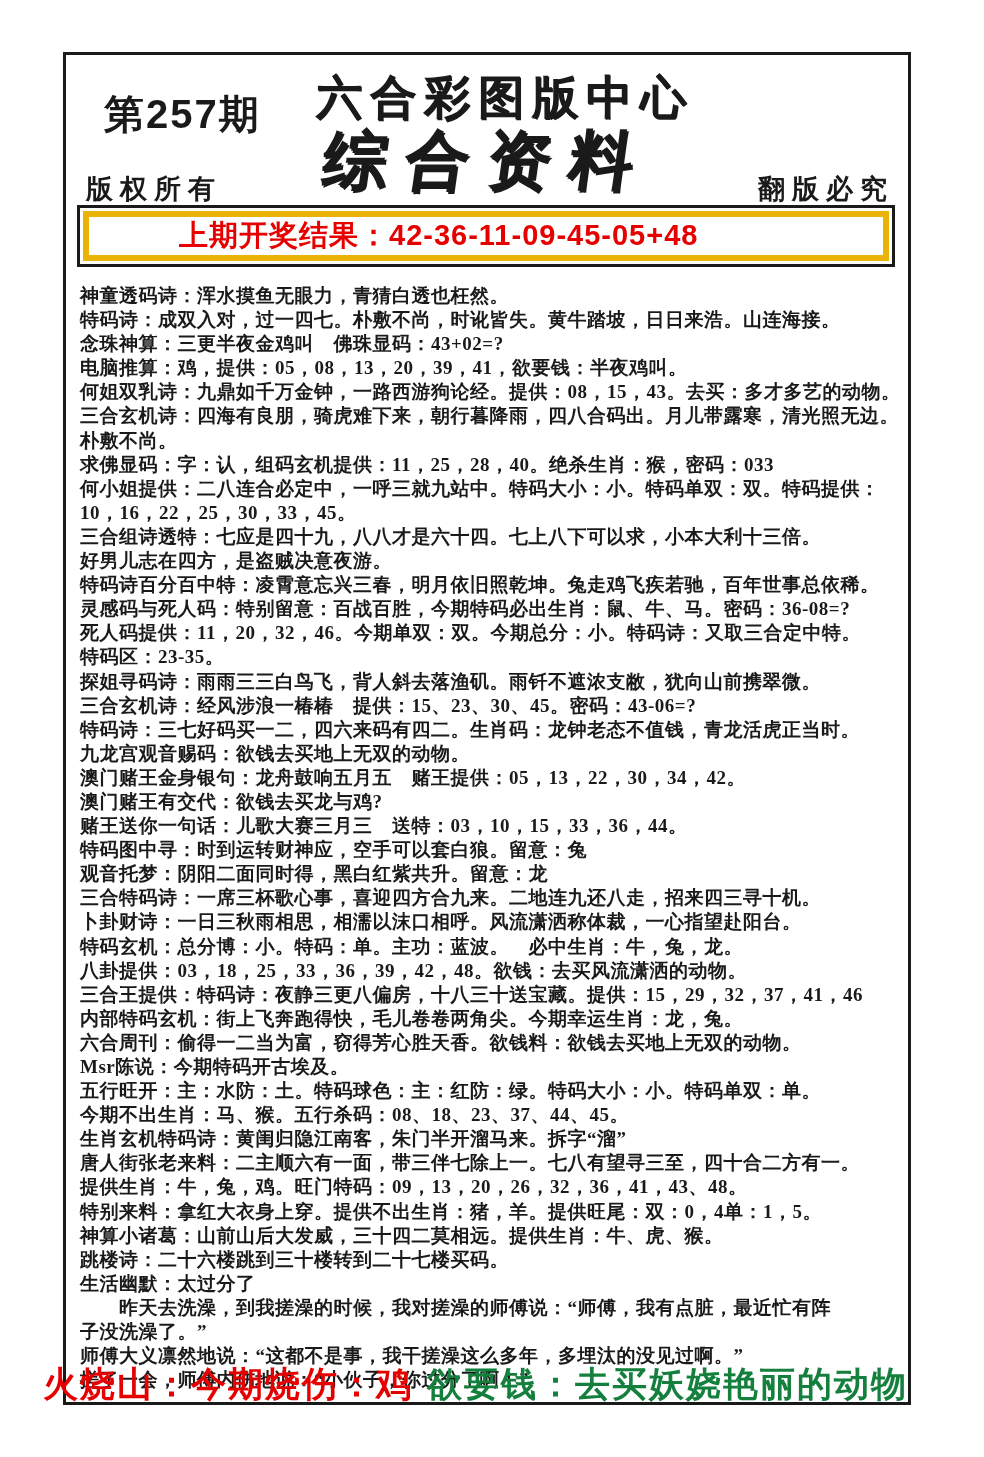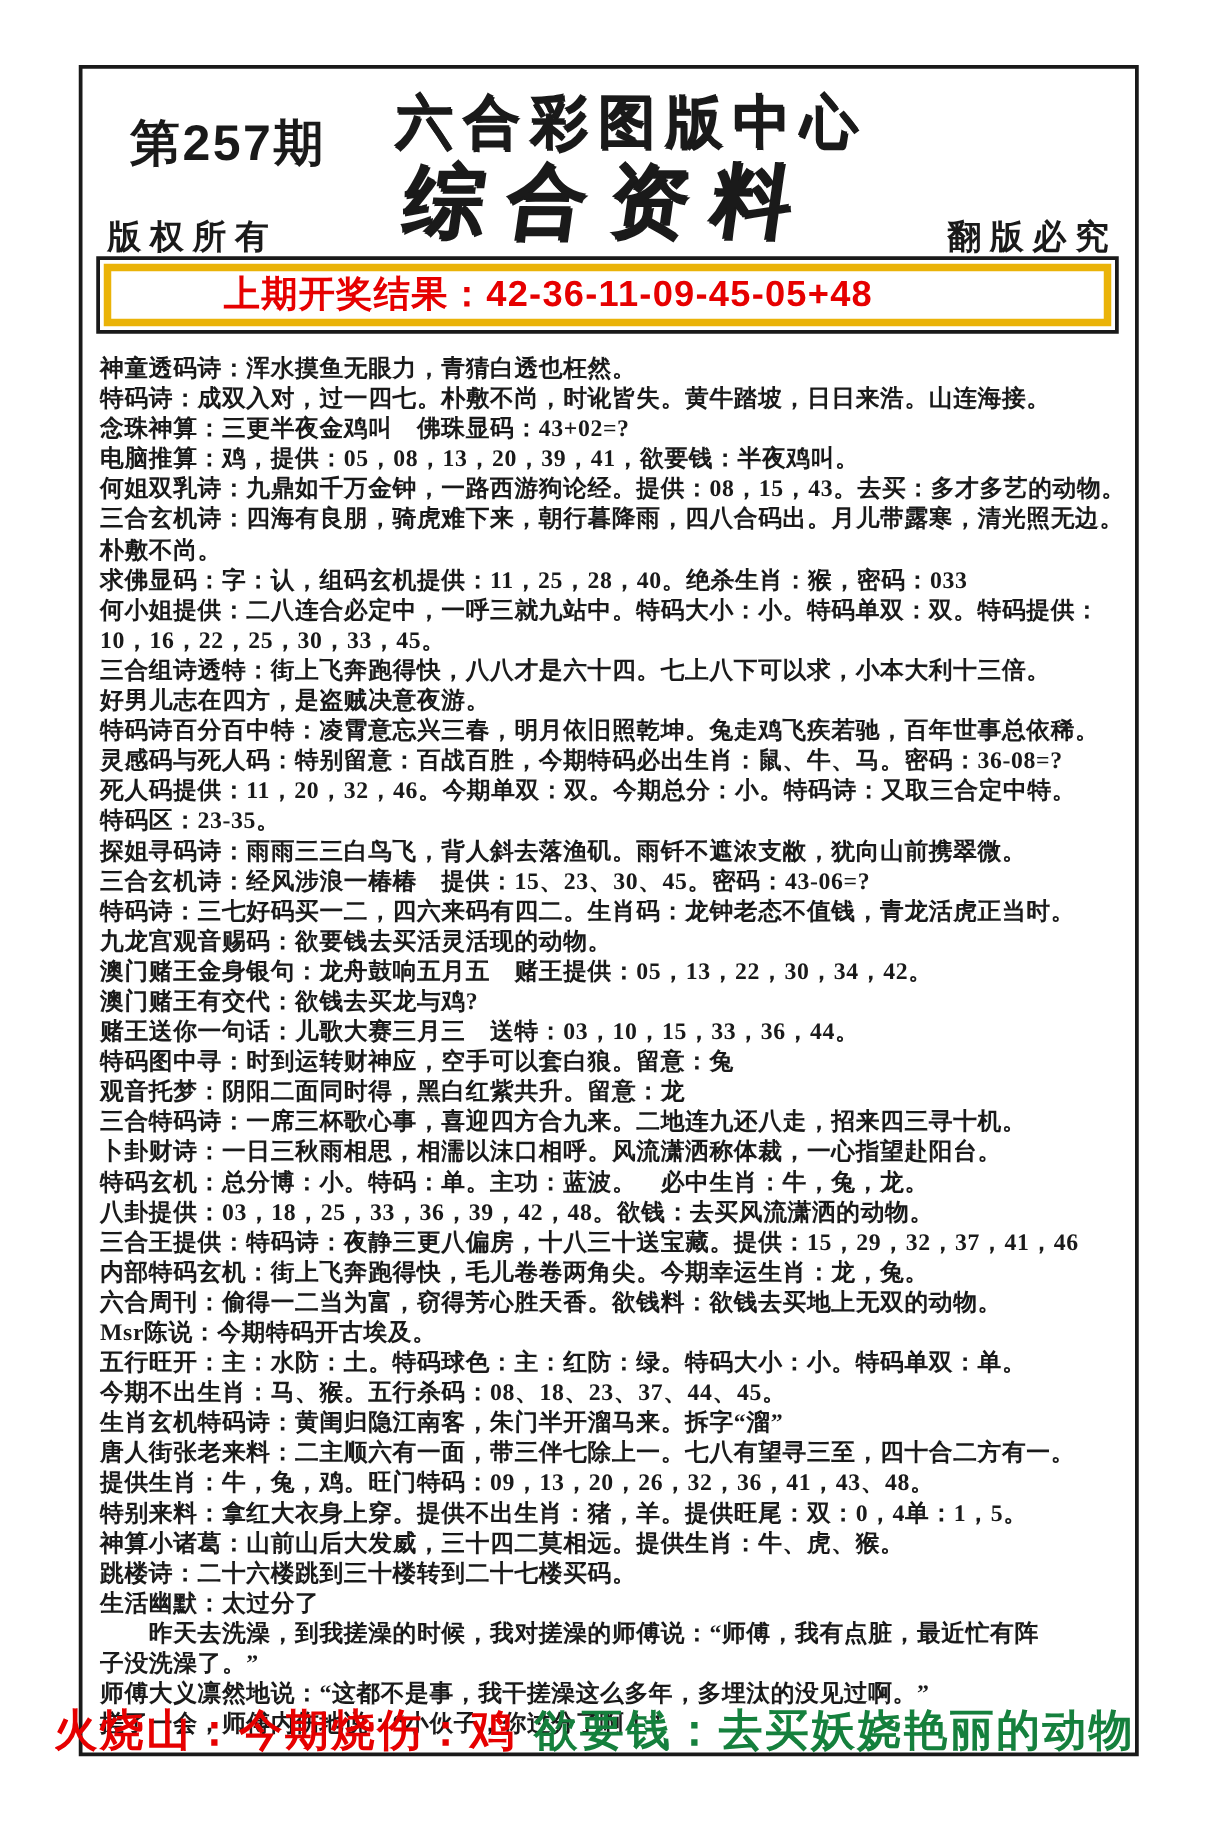--- a/index.html
+++ b/index.html
@@ -107,30 +107,30 @@
       <div class="line">神童透码诗：浑水摸鱼无眼力，青猜白透也枉然。</div>
       <div class="line">特码诗：成双入对，过一四七。朴敷不尚，时讹皆失。黄牛踏坡，日日来浩。山连海接。</div>
       <div class="line">念珠神算：三更半夜金鸡叫　佛珠显码：43+02=?</div>
       <div class="line">电脑推算：鸡，提供：05，08，13，20，39，41，欲要钱：半夜鸡叫。</div>
       <div class="line">何姐双乳诗：九鼎如千万金钟，一路西游狗论经。提供：08，15，43。去买：多才多艺的动物。</div>
       <div class="line">三合玄机诗：四海有良朋，骑虎难下来，朝行暮降雨，四八合码出。月儿带露寒，清光照无边。</div>
       <div class="line">朴敷不尚。</div>
       <div class="line">求佛显码：字：认，组码玄机提供：11，25，28，40。绝杀生肖：猴，密码：033</div>
       <div class="line">何小姐提供：二八连合必定中，一呼三就九站中。特码大小：小。特码单双：双。特码提供：</div>
       <div class="line">10，16，22，25，30，33，45。</div>
-      <div class="line">三合组诗透特：街上飞奔跑得快，八八才是六十四。七上八下可以求，小本大利十三倍。</div>
+      <div class="line">三合组诗透特：七应是四十九，八八才是六十四。七上八下可以求，小本大利十三倍。</div>
       <div class="line">好男儿志在四方，是盗贼决意夜游。</div>
       <div class="line">特码诗百分百中特：凌霄意忘兴三春，明月依旧照乾坤。兔走鸡飞疾若驰，百年世事总依稀。</div>
       <div class="line">灵感码与死人码：特别留意：百战百胜，今期特码必出生肖：鼠、牛、马。密码：36-08=?</div>
       <div class="line">死人码提供：11，20，32，46。今期单双：双。今期总分：小。特码诗：又取三合定中特。</div>
       <div class="line">特码区：23-35。</div>
       <div class="line">探姐寻码诗：雨雨三三白鸟飞，背人斜去落渔矶。雨钎不遮浓支敝，犹向山前携翠微。</div>
       <div class="line">三合玄机诗：经风涉浪一椿椿　提供：15、23、30、45。密码：43-06=?</div>
       <div class="line">特码诗：三七好码买一二，四六来码有四二。生肖码：龙钟老态不值钱，青龙活虎正当时。</div>
-      <div class="line">九龙宫观音赐码：欲要钱去买活灵活现的动物。</div>
+      <div class="line">九龙宫观音赐码：欲钱去买地上无双的动物。</div>
       <div class="line">澳门赌王金身银句：龙舟鼓响五月五　赌王提供：05，13，22，30，34，42。</div>
       <div class="line">澳门赌王有交代：欲钱去买龙与鸡?</div>
       <div class="line">赌王送你一句话：儿歌大赛三月三　送特：03，10，15，33，36，44。</div>
       <div class="line">特码图中寻：时到运转财神应，空手可以套白狼。留意：兔</div>
       <div class="line">观音托梦：阴阳二面同时得，黑白红紫共升。留意：龙</div>
       <div class="line">三合特码诗：一席三杯歌心事，喜迎四方合九来。二地连九还八走，招来四三寻十机。</div>
       <div class="line">卜卦财诗：一日三秋雨相思，相濡以沫口相呼。风流潇洒称体裁，一心指望赴阳台。</div>
       <div class="line">特码玄机：总分博：小。特码：单。主功：蓝波。　必中生肖：牛，兔，龙。</div>
       <div class="line">八卦提供：03，18，25，33，36，39，42，48。欲钱：去买风流潇洒的动物。</div>
       <div class="line">三合王提供：特码诗：夜静三更八偏房，十八三十送宝藏。提供：15，29，32，37，41，46</div>

